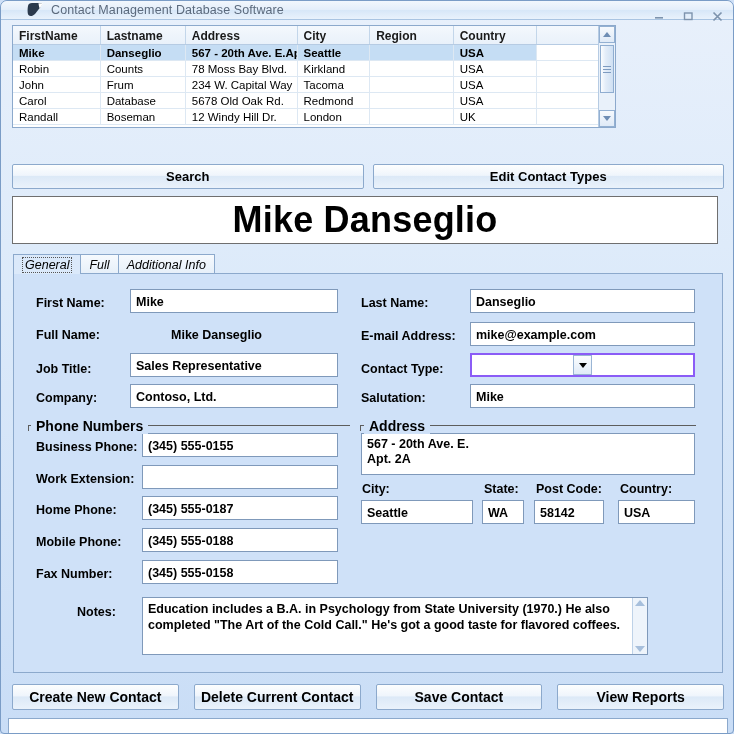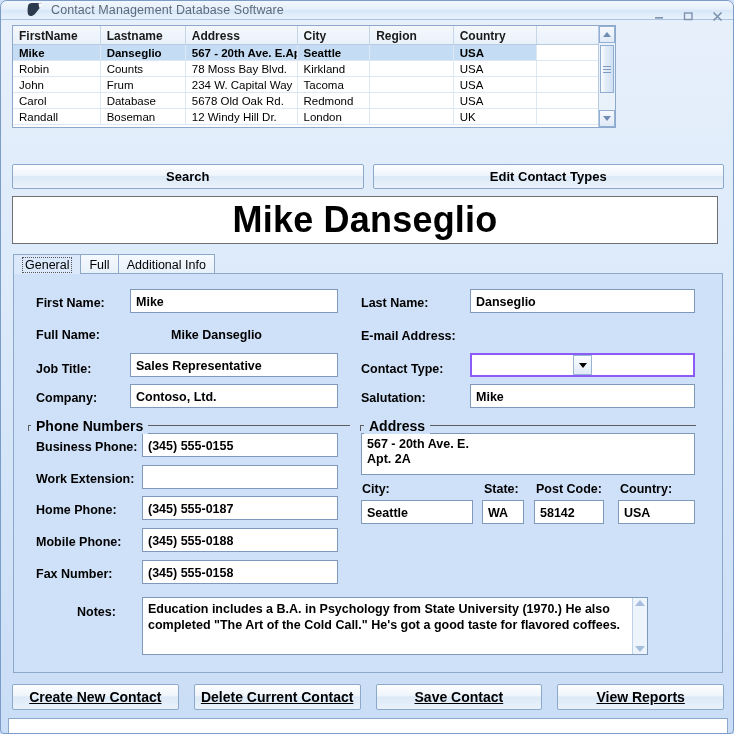--- a/index.html
+++ b/index.html
@@ -174,21 +174,21 @@
   }
   #banner .bigname {
     font-size: 36px; font-weight: bold; color: #000;
     letter-spacing: .2px;
   }
 
   
   #tabstrip {
     position: absolute; left: 12px; top: 234px;
     width: 710px; height: 20px;
-    display: flex; align-items: center;
+    display: flex; align-items: center; font-style: italic;
   }
   .tab {
     font-size: 12.5px; color: #000;
     padding: 2px 8px 2px 8px;
     height: 20px;
     display: flex; align-items: center;
     border: 1px solid #8ca9cc;
     border-bottom: none;
     background: linear-gradient(to bottom,#f6fafe,#e6eff9);
     margin-right: -1px;
@@ -279,21 +279,21 @@
     border-bottom: 6px solid #a7bfdc;
   }
   .tri-dn-lt {
     width: 0; height: 0;
     border-left: 5px solid transparent; border-right: 5px solid transparent;
     border-top: 6px solid #a7bfdc;
   }
 
   
   #botrow { position: absolute; left: 11px; top: 664px; width: 712px; height: 26px;
-            display: flex; gap: 15px; text-decoration: underline; }
+            display: flex; gap: 15px; }
   #botrow .btn { flex: 1 1 0; font-size: 14px; }
 
   
   #statusbar {
     position: absolute; left: 7px; top: 698px;
     width: 720px; height: 26px;
     background: #ffffff;
     border: 1px solid #8ca9cc;
     display: flex; align-items: center;
   }
@@ -442,20 +442,21 @@
       <span class="lbl" style="left:22px; top:88px;">Job Title:</span>
       <div class="fld" style="left:116px; top:79px; width:208px; height:24px;">Sales Representative</div>
 
       <span class="lbl" style="left:22px; top:117px;">Company:</span>
       <div class="fld" style="left:116px; top:110px; width:208px; height:24px;">Contoso, Ltd.</div>
 
       <span class="lbl" style="left:347px; top:22px;">Last Name:</span>
       <div class="fld" style="left:456px; top:15px; width:225px; height:24px;">Danseglio</div>
 
       <span class="lbl" style="left:347px; top:55px;">E-mail Address:</span>
+      <div class="fld" style="left:456px; top:48px; width:225px; height:24px;">mike@example.com</div>
 
       <span class="lbl" style="left:347px; top:88px;">Contact Type:</span>
       <div class="combo" style="left:456px; top:79px; width:225px; height:24px;">
         <span class="val">Seller</span>
         <span class="arrowbtn">
             <span class="tri-dn-sm"></span>
           </span>
       </div>
 
       <span class="lbl" style="left:347px; top:117px;">Salutation:</span>

